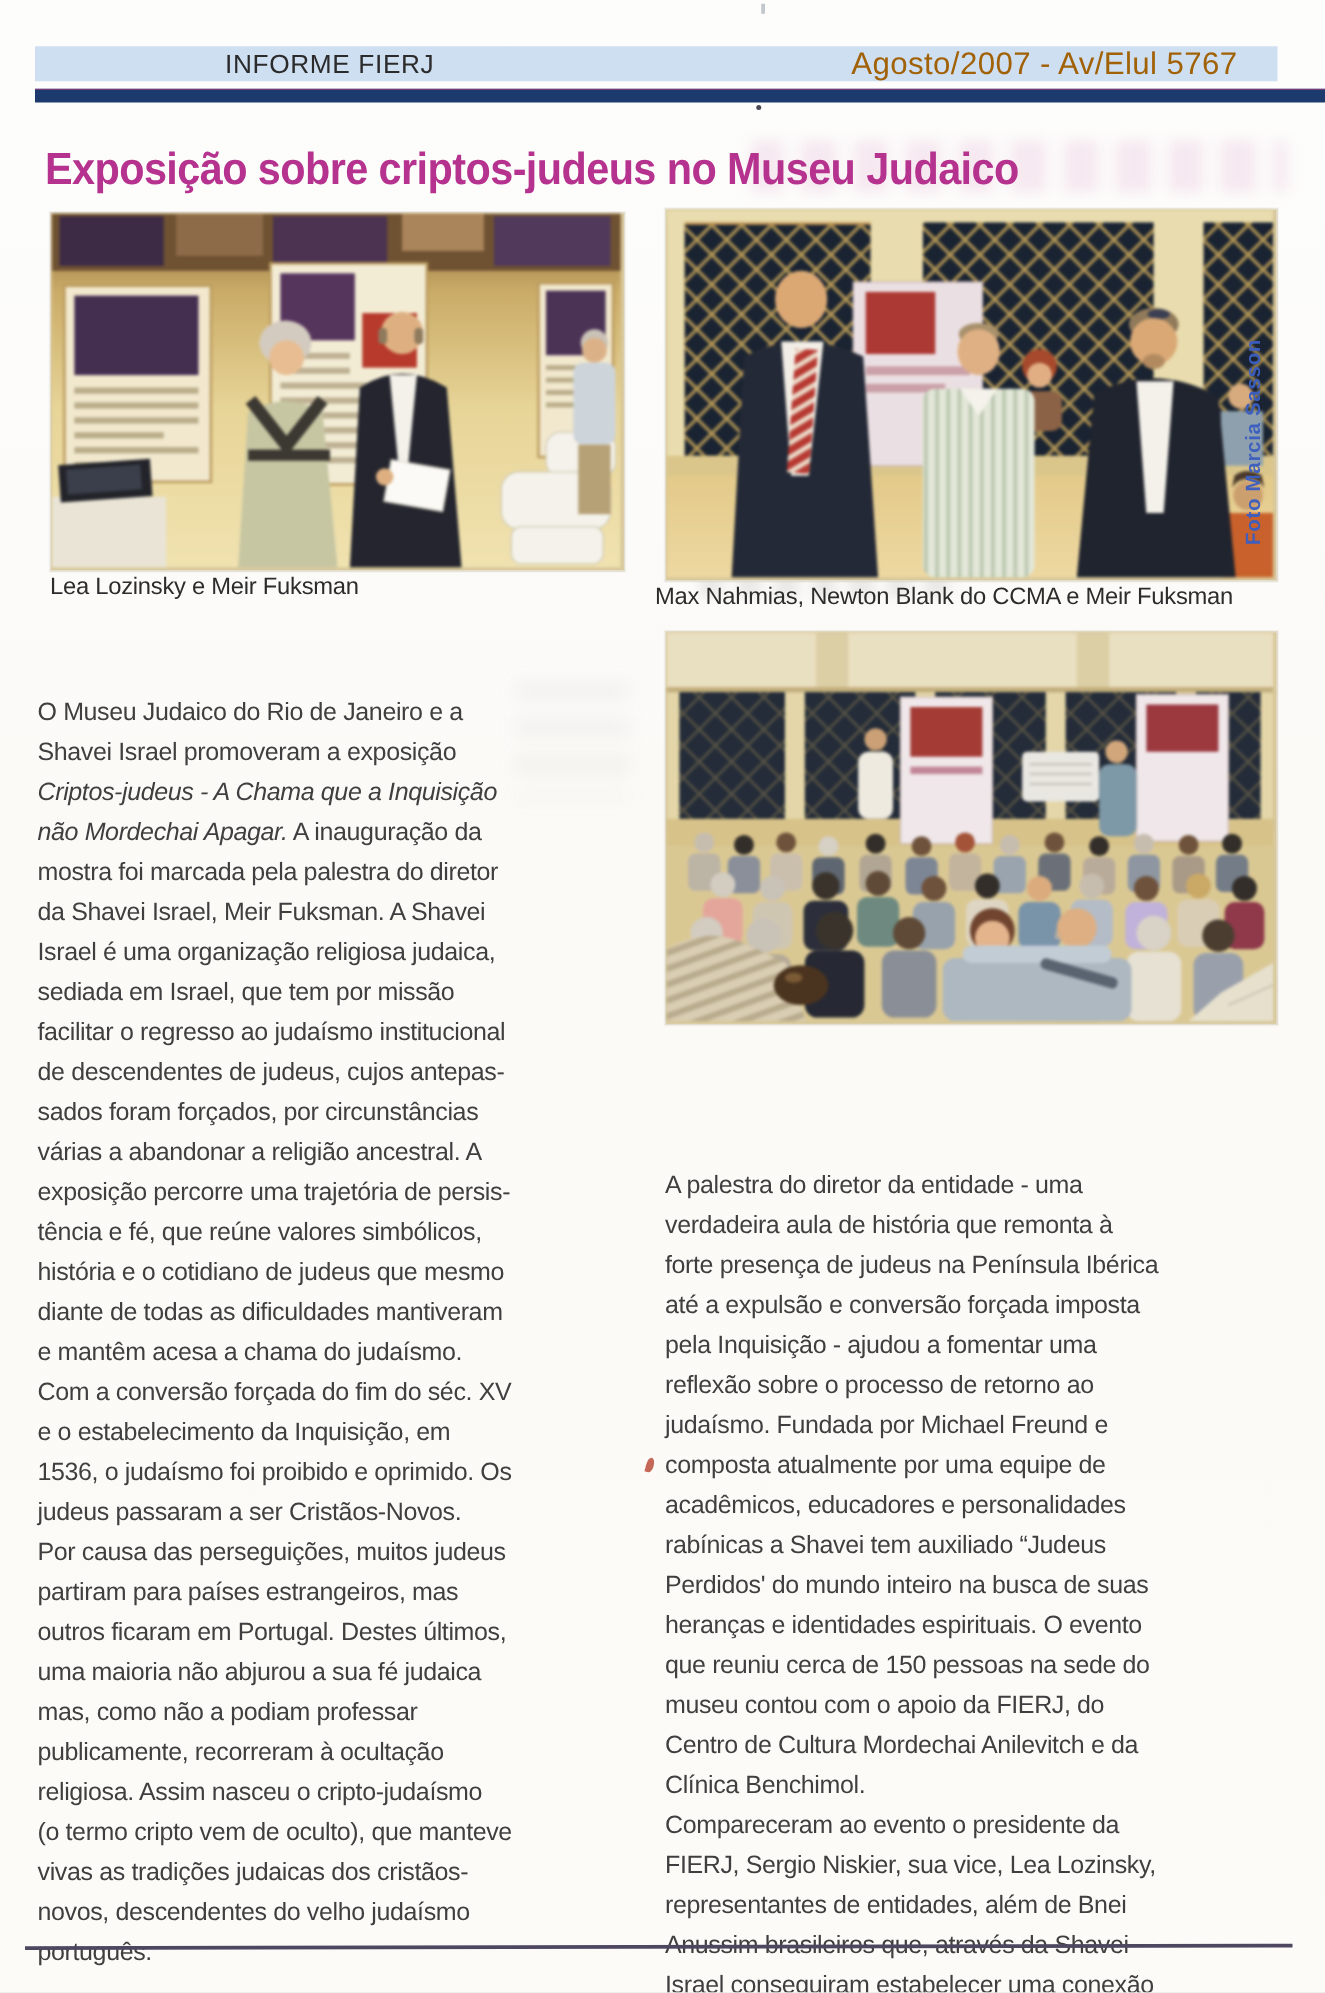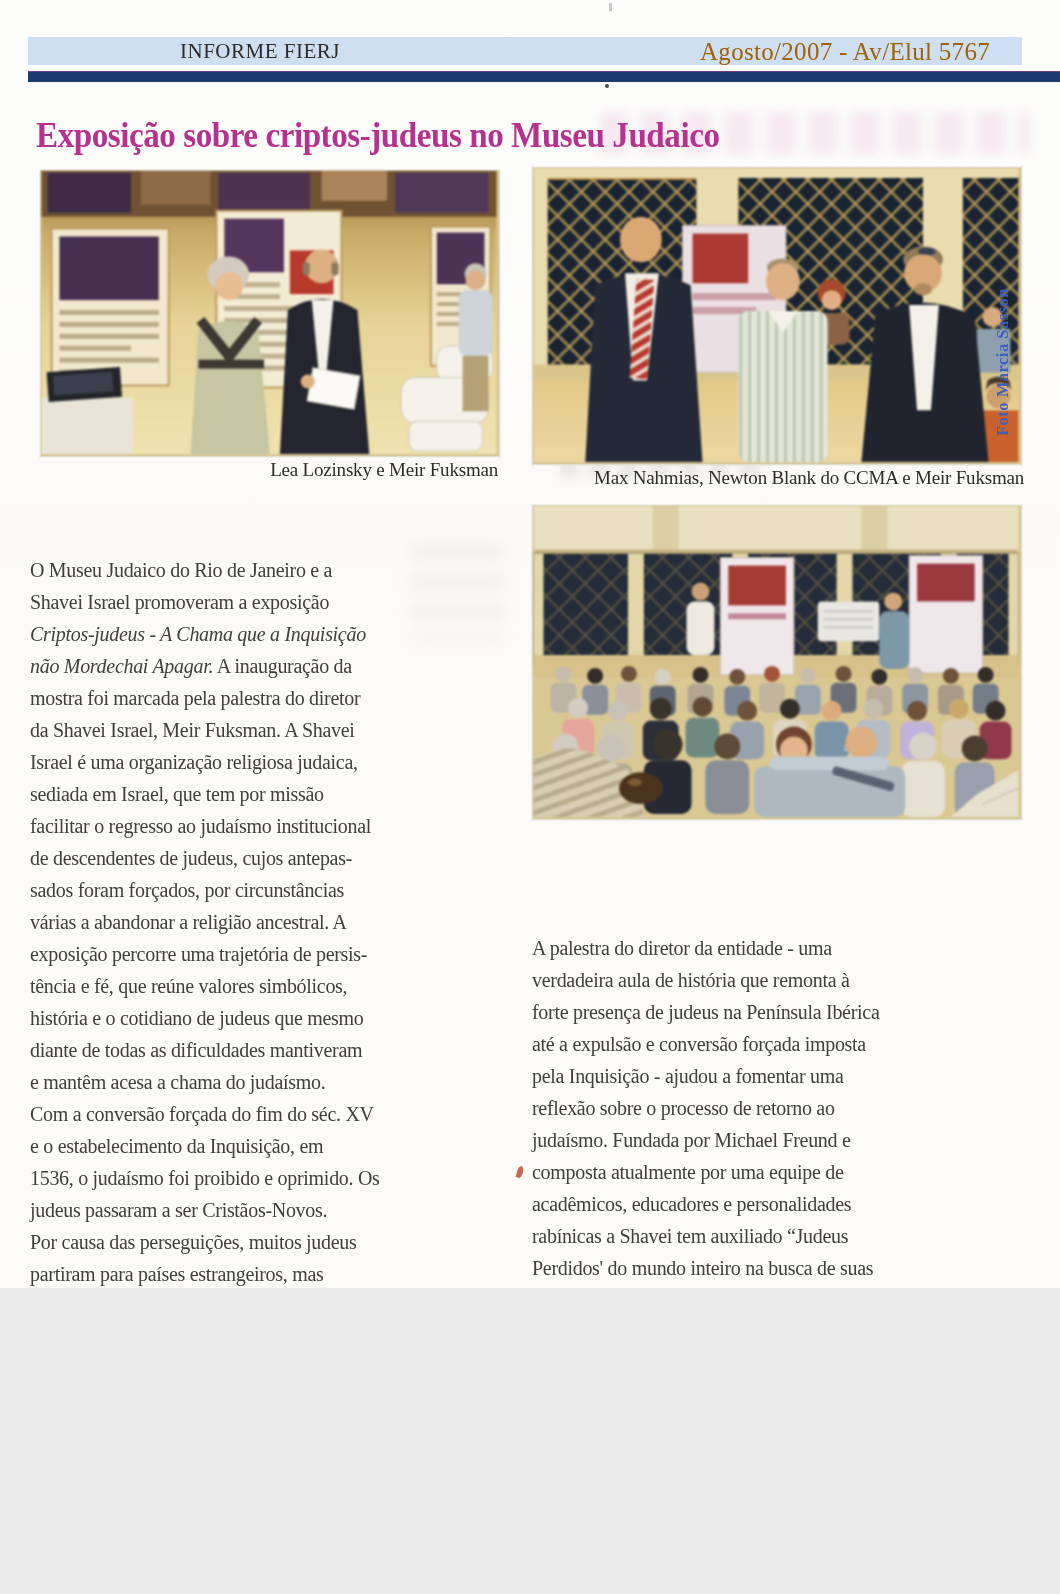--- a/index.html
+++ b/index.html
@@ -6,24 +6,24 @@
     --headline-magenta:#b5338f;
     --masthead-blue:#cfdff2;
     --rule-navy:#1c3a6e;
     --credit-blue:#3a5ec2;
     --body-text:#3f3f3f;
     --caption-text:#2c2c2c;
     --bottom-rule:#4e4760;
   }
   html,body{margin:0;padding:0;background:#e9e9e9;}
   .page{
-    position:relative;width:1060px;height:1288px;margin:0 auto;
+    position:relative;width:1060px;height:1594px;margin:0 auto;
     background:linear-gradient(180deg,#fdfdfc 0%,#fbfaf7 40%,#fcfbf8 100%);
     overflow:hidden;
-    font-family:Liberation Serif, serif;
+    font-family:Liberation Sans, sans-serif;
   }
   
   .masthead-bar{
     position:absolute;left:28px;top:37px;width:994px;height:28px;
     background:var(--masthead-blue);
   }
   .masthead-title{
     position:absolute;left:152px;top:0;height:28px;line-height:29px;
     font-size:21px;color:#2b2b2b;letter-spacing:.5px;
   }
@@ -51,21 +51,21 @@
   .photo-1{left:40px;top:170px;width:458px;height:285px;}
   .photo-2{left:532px;top:167px;width:488px;height:296px;}
   .photo-3{left:532px;top:505px;width:488px;height:313px;}
   .photo-credit{
     position:absolute;top:18px;right:8px;height:250px;
     writing-mode:vertical-rl;transform:rotate(180deg);
     font-size:16.5px;font-weight:700;color:var(--credit-blue);
     letter-spacing:.5px;opacity:.95;white-space:nowrap;
   }
   .caption{
-    position:absolute;text-align:right;font-size:19px;color:var(--caption-text);
+    position:absolute;text-align:left;font-size:19px;color:var(--caption-text);
     letter-spacing:-.2px;
   }
   .caption-1{left:40px;top:459px;width:458px;}
   .caption-2{left:524px;top:467px;width:500px;}
   
   .col{
     position:absolute;white-space:pre-line;
     font-size:20px;line-height:32px;color:var(--body-text);
     letter-spacing:-.3px;
   }

